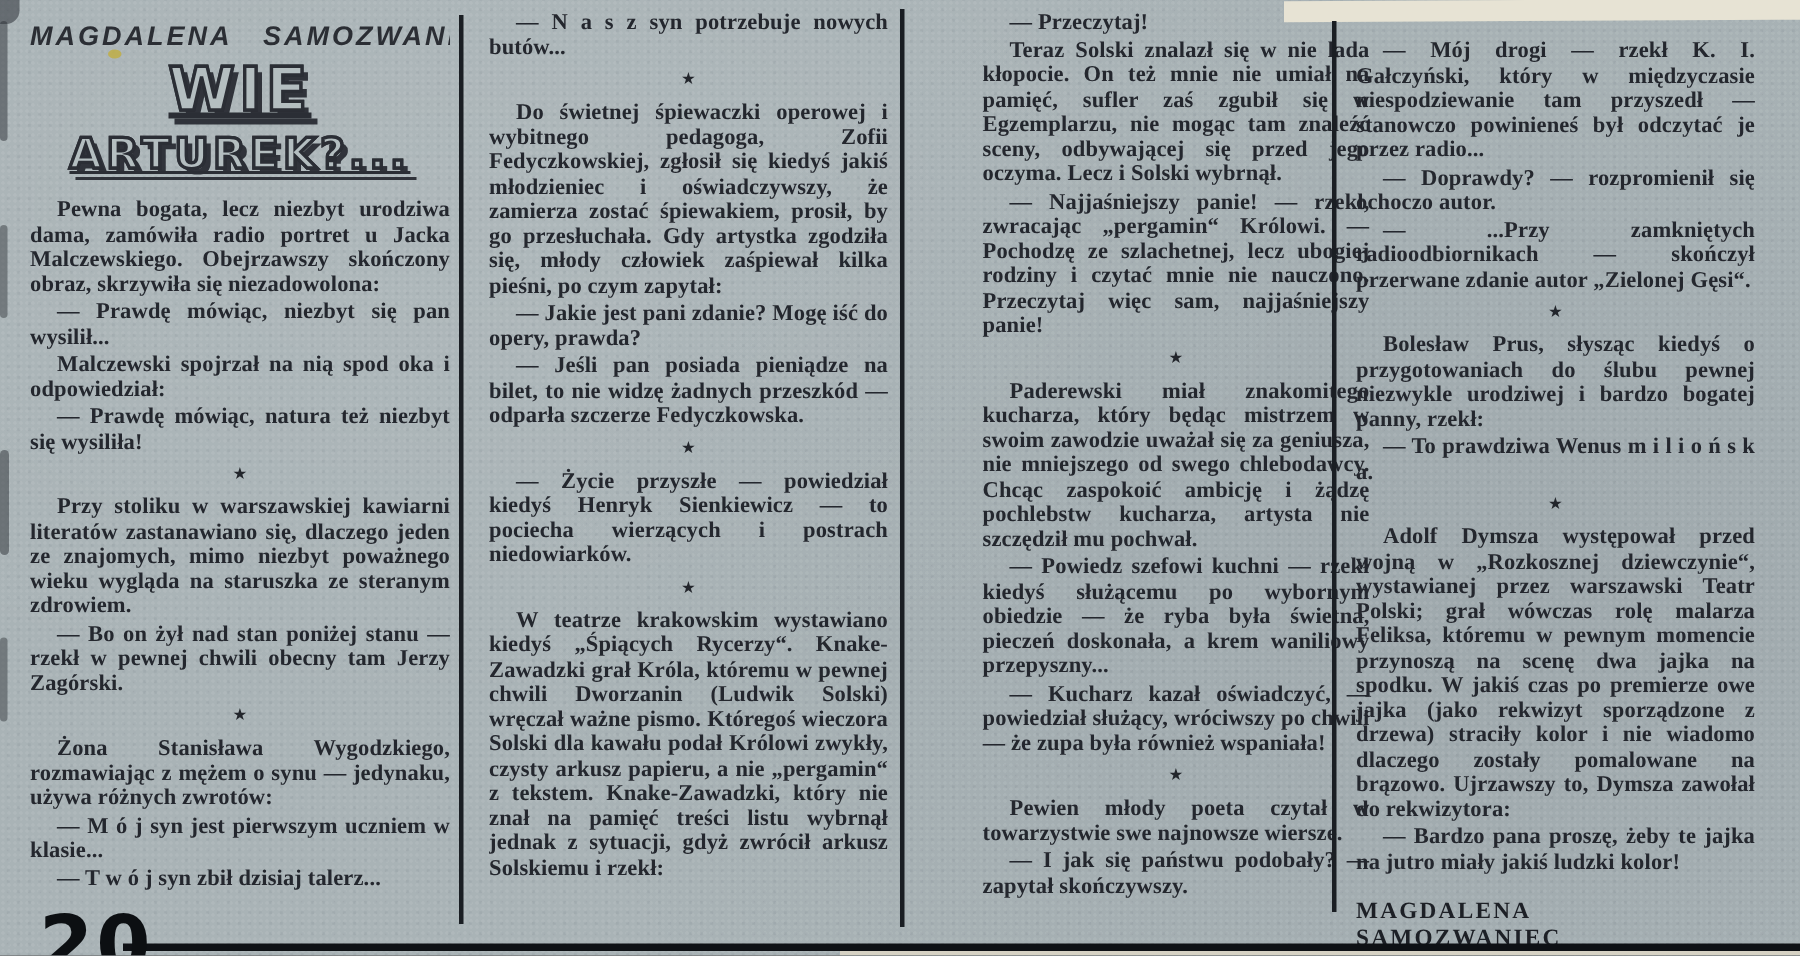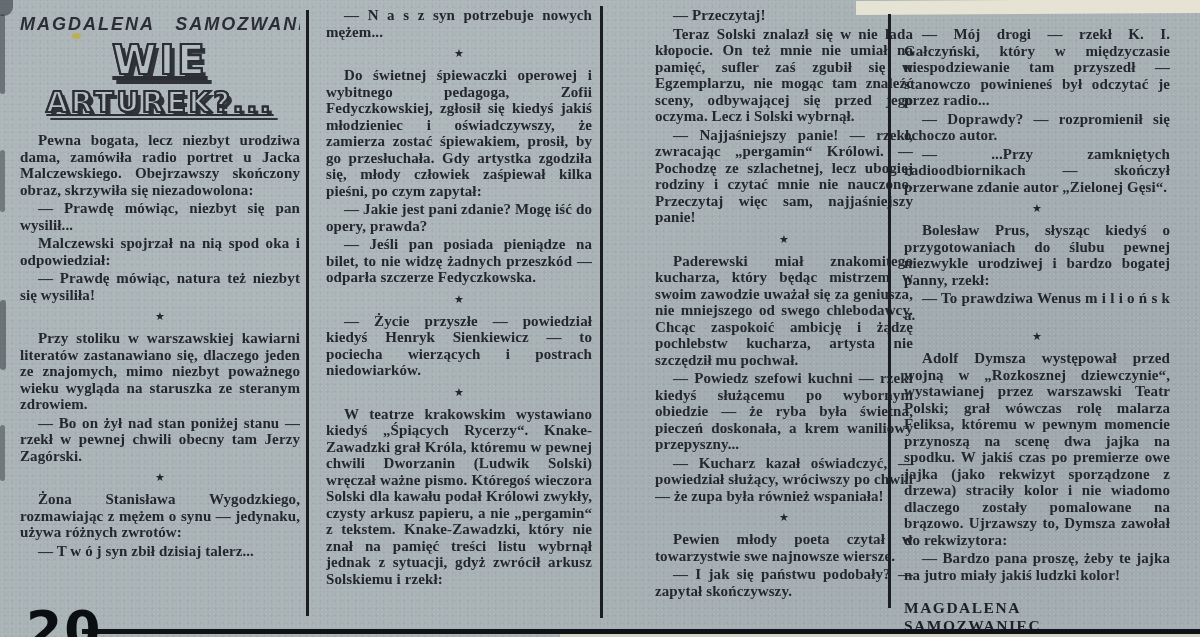--- a/index.html
+++ b/index.html
@@ -95,27 +95,28 @@
     <div>
         <p class="para">Pewna bogata, lecz niezbyt urodziwa dama, zamówiła radio portret u Jacka Malczewskiego. Obejrzawszy skończony obraz, skrzywiła się niezadowolona:</p>
         <p class="para">— Prawdę mówiąc, niezbyt się pan wysilił...</p>
         <p class="para">Malczewski spojrzał na nią spod oka i odpowiedział:</p>
         <p class="para">— Prawdę mówiąc, natura też niezbyt się wysiliła!</p>
         <div class="star-sep">★</div>
         <p class="para">Przy stoliku w warszawskiej kawiarni literatów zastanawiano się, dlaczego jeden ze znajomych, mimo niezbyt poważnego wieku wygląda na staruszka ze steranym zdrowiem.</p>
         <p class="para">— Bo on żył nad stan poniżej stanu — rzekł w pewnej chwili obecny tam Jerzy Zagórski.</p>
         <div class="star-sep">★</div>
         <p class="para">Żona Stanisława Wygodzkiego, rozmawiając z mężem o synu — jedynaku, używa różnych zwrotów:</p>
+        <p class="para">— M ó j syn jest pierwszym uczniem w klasie...</p>
         <p class="para">— T w ó j syn zbił dzisiaj talerz...</p>
       </div>
   </div>
 
   <div class="col" id="col2">
     <div>
-        <p class="para">— N a s z syn potrzebuje nowych mężem...</p>
+        <p class="para">— N a s z syn potrzebuje nowych butów...</p>
         <div class="star-sep">★</div>
         <p class="para">Do świetnej śpiewaczki operowej i wybitnego pedagoga, Zofii Fedyczkowskiej, zgłosił się kiedyś jakiś młodzieniec i oświadczywszy, że zamierza zostać śpiewakiem, prosił, by go przesłuchała. Gdy artystka zgodziła się, młody człowiek zaśpiewał kilka pieśni, po czym zapytał:</p>
         <p class="para">— Jakie jest pani zdanie? Mogę iść do opery, prawda?</p>
         <p class="para">— Jeśli pan posiada pieniądze na bilet, to nie widzę żadnych przeszkód — odparła szczerze Fedyczkowska.</p>
         <div class="star-sep">★</div>
         <p class="para">— Życie przyszłe — powiedział kiedyś Henryk Sienkiewicz — to pociecha wierzących i postrach niedowiarków.</p>
         <div class="star-sep">★</div>
         <p class="para">W teatrze krakowskim wystawiano kiedyś „Śpiących Rycerzy“. Knake-Zawadzki grał Króla, któremu w pewnej chwili Dworzanin (Ludwik Solski) wręczał ważne pismo. Któregoś wieczora Solski dla kawału podał Królowi zwykły, czysty arkusz papieru, a nie „pergamin“ z tekstem. Knake-Zawadzki, który nie znał na pamięć treści listu wybrnął jednak z sytuacji, gdyż zwrócił arkusz Solskiemu i rzekł:</p>
       </div>
   </div>

